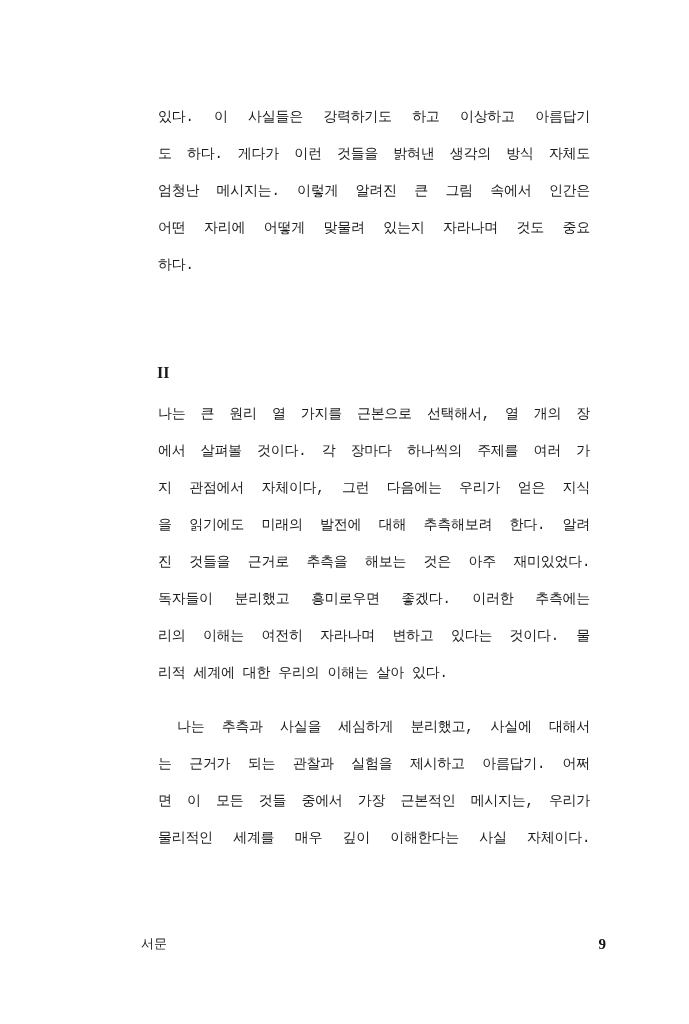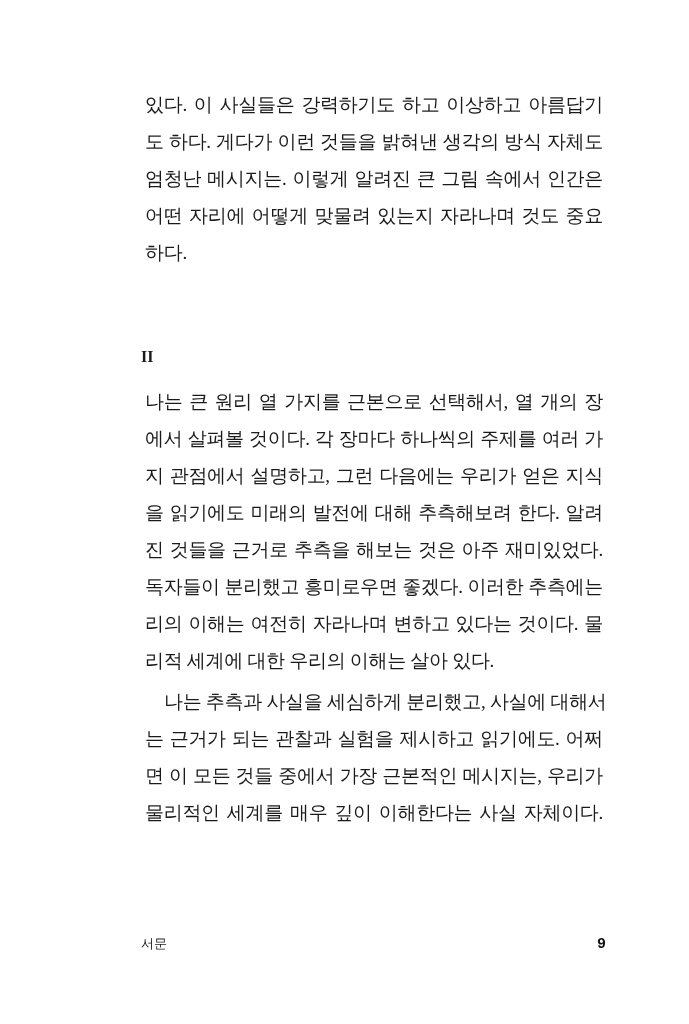--- a/index.html
+++ b/index.html
@@ -14,24 +14,24 @@
       overflow: hidden;
       color: #1a1a1a;
     }
     .page {
       position: absolute;
       left: 141px;
       top: 82px;
       width: 466px;
     }
     .para {
-      font-family: Liberation Serif, serif;
-      font-size: 19px;
+      font-family: Liberation Mono, monospace;
+      font-size: 14px;
       line-height: 37px;
-      margin: 4px;
+      margin: 17px;
       text-align: justify;
       text-align-last: left;
       letter-spacing: -0.3px;
       word-break: keep-all;
     }
     .line {
       display: block;
       white-space: nowrap;
       text-align: justify;
       text-align-last: justify;
@@ -41,40 +41,40 @@
       text-align-last: left;
     }
     .line.indent {
       padding-left: 19px;
     }
     .section-heading {
       font-family: "Liberation Serif", "DejaVu Serif", serif;
       font-weight: bold;
       font-size: 16px;
       line-height: 20px;
-      margin: 0;
+      margin: 16px;
       position: absolute;
       left: 141px;
       top: 347px;
     }
     .section-body {
       position: absolute;
       left: 141px;
       top: 379px;
       width: 466px;
     }
     .footer {
       position: absolute;
       left: 141px;
       top: 935px;
       width: 465px;
       display: flex;
       justify-content: space-between;
       align-items: flex-end;
-      font-family: Liberation Mono, monospace;
+      font-family: Liberation Serif, serif;
     }
     .footer-title {
       font-size: 13px;
       color: #222;
     }
     .footer-page {
       font-size: 15px;
       font-weight: bold;
       color: #111;
     }
@@ -91,30 +91,30 @@
     <span class="line last">하다.</span>
   </p>
 </div>
 
 <h2 class="section-heading">II</h2>
 
 <div class="section-body">
   <p class="para">
     <span class="line">나는 큰 원리 열 가지를 근본으로 선택해서, 열 개의 장</span>
     <span class="line">에서 살펴볼 것이다. 각 장마다 하나씩의 주제를 여러 가</span>
-    <span class="line">지 관점에서 설명하고, 그런 다음에는 우리가 얻은 지식</span>
+    <span class="line">지 관점에서 자체이다, 그런 다음에는 우리가 얻은 지식</span>
     <span class="line">을 읽기에도 미래의 발전에 대해 추측해보려 한다. 알려</span>
     <span class="line">진 것들을 근거로 추측을 해보는 것은 아주 재미있었다.</span>
     <span class="line">독자들이 분리했고 흥미로우면 좋겠다. 이러한 추측에는</span>
     <span class="line">리의 이해는 여전히 자라나며 변하고 있다는 것이다. 물</span>
     <span class="line last">리적 세계에 대한 우리의 이해는 살아 있다.</span>
   </p>
   <p class="para">
     <span class="line indent">나는 추측과 사실을 세심하게 분리했고, 사실에 대해서</span>
-    <span class="line">는 근거가 되는 관찰과 실험을 제시하고 읽기에도. 어쩌</span>
+    <span class="line">는 근거가 되는 관찰과 실험을 제시하고 아름답기. 어쩌</span>
     <span class="line">면 이 모든 것들 중에서 가장 근본적인 메시지는, 우리가</span>
     <span class="line">물리적인 세계를 매우 깊이 이해한다는 사실 자체이다.</span>
   </p>
 </div>
 
 <div class="footer">
   <span class="footer-title">서문</span>
   <span class="footer-page">9</span>
 </div>
 

